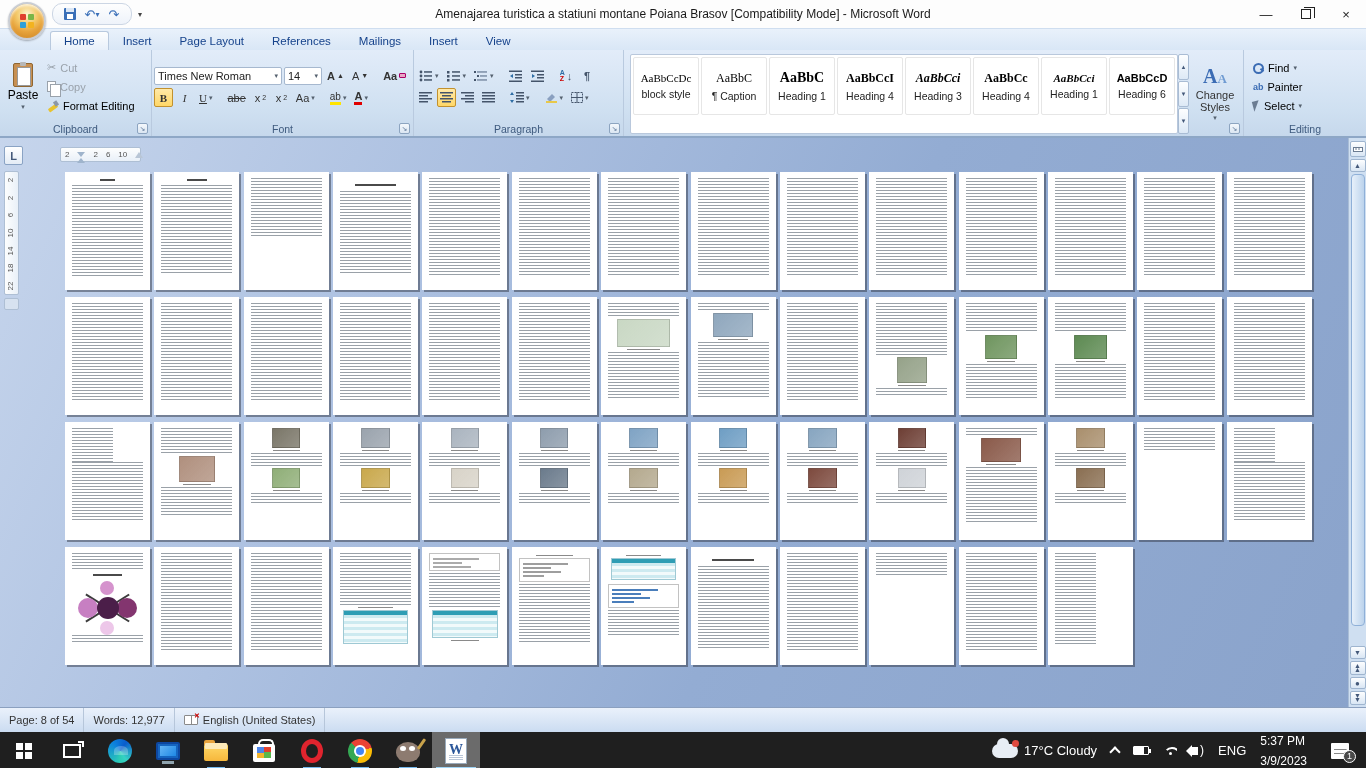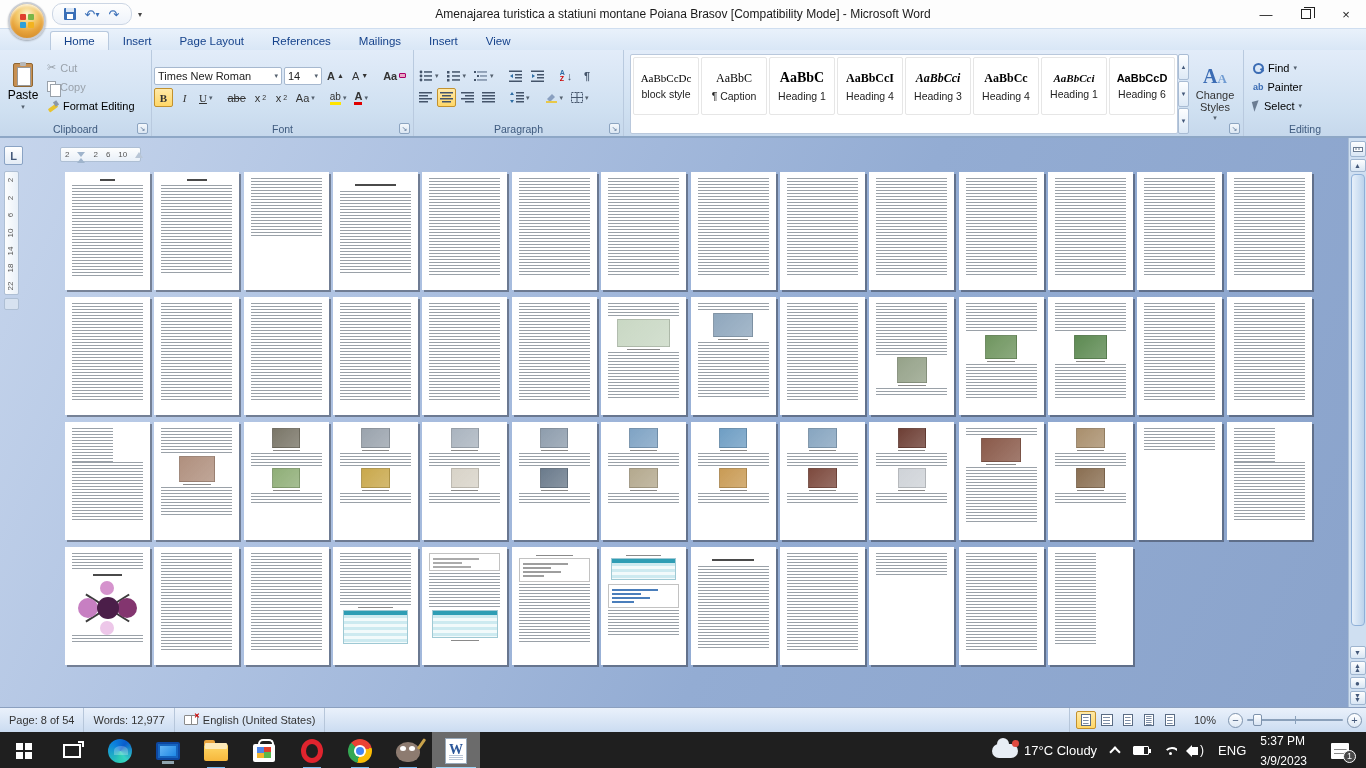--- a/index.html
+++ b/index.html
@@ -883,46 +883,20 @@
   <span class="st-item">
       <span>Page: 8 of 54</span>
     </span>
   <span class="st-item">
       <span>Words: 12,977</span>
     </span>
   <span class="st-item">
       <span class="book-ico"></span>
       <span>English (United States)</span>
     </span>
-  <div class="st-right">
-    <div class="viewbtns">
-      <span class="vb on">
-          <i></i>
-        </span>
-      <span class="vb">
-          <i style="width:12px;"></i>
-        </span>
-      <span class="vb">
-          <i></i>
-        </span>
-      <span class="vb">
-          <i style="background-image:repeating-linear-gradient(to bottom,transparent 0,transparent 1px,#7d8ea6 1px,#7d8ea6 2px);"></i>
-        </span>
-      <span class="vb">
-          <i></i>
-        </span>
-    </div>
-    <span class="zoomlbl">10%</span>
-    <span class="zbtn">−</span>
-    <div class="ztrack">
-      <span class="ztick"></span>
-      <span class="zthumb"></span>
-    </div>
-    <span class="zbtn">+</span>
-  </div>
 </div>
 
 <div class="taskbar">
   <div class="tb-start">
       <span class="winlogo">
         <i></i>
         <i></i>
         <i></i>
         <i></i>
       </span>

